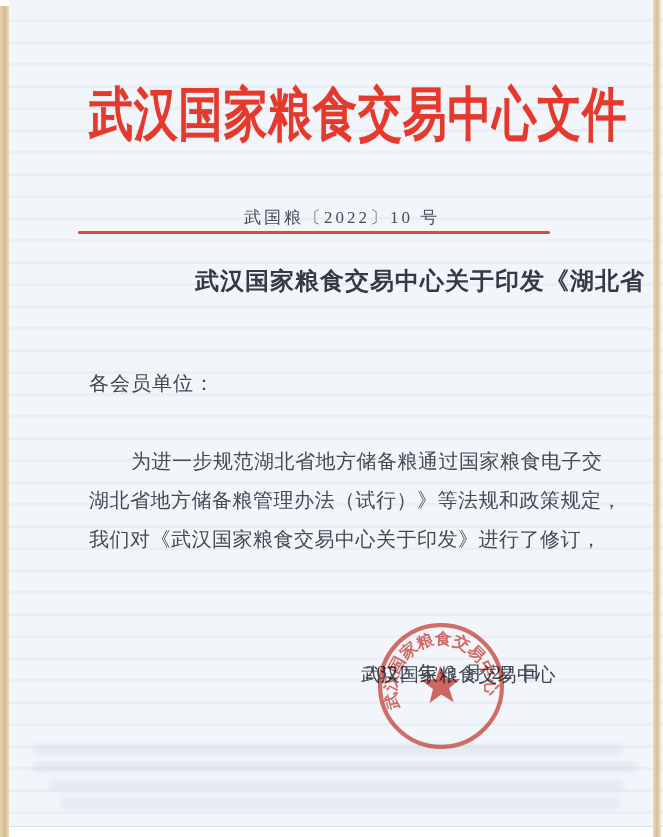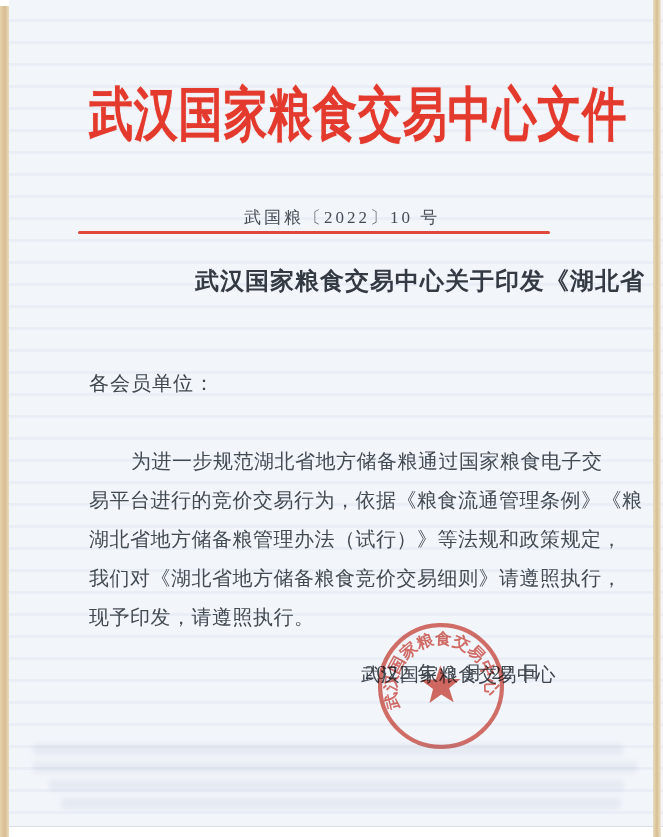--- a/index.html
+++ b/index.html
@@ -150,24 +150,22 @@
     <div class="red-divider"></div>
 
     <div class="document-title">
       <div>武汉国家粮食交易中心关于印发《湖北省</div>
     </div>
 
     <div class="salutation">各会员单位：</div>
 
     <div class="body-block">
       <div class="body-line indent">为进一步规范湖北省地方储备粮通过国家粮食电子交</div>
-      <div class="body-line">易平台进行的竞价交易行为，依据《粮食流通管理条例》《粮</div>
       <div class="body-line">湖北省地方储备粮管理办法（试行）》等法规和政策规定，</div>
-      <div class="body-line">我们对《湖北省地方储备粮食竞价交易细则》请遵照执行，</div>
-      <div class="body-line">现予印发，请遵照执行。</div>
+      <div class="body-line">我们对《武汉国家粮食交易中心关于印发》进行了修订，</div>
     </div>
 
     <div class="signature-block">
       <div class="org-signature">武汉国家粮食交易中心</div>
       <div class="date-line">2022 年 3 月 22 日</div>
     </div>
 
     <svg class="official-seal" viewBox="0 0 160 160">
       <defs>
         <path id="sealArc" d="M 36.5 103.5 A 48 48 0 1 1 123.5 103.5" fill="none"></path>

